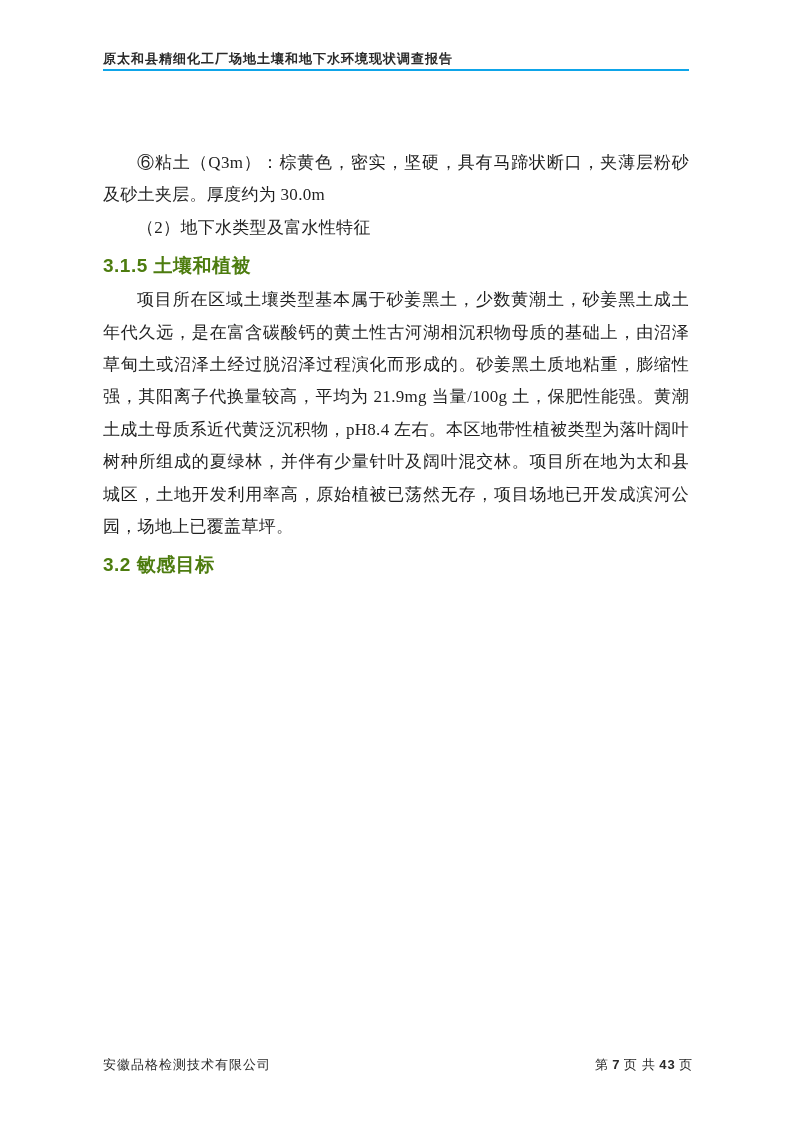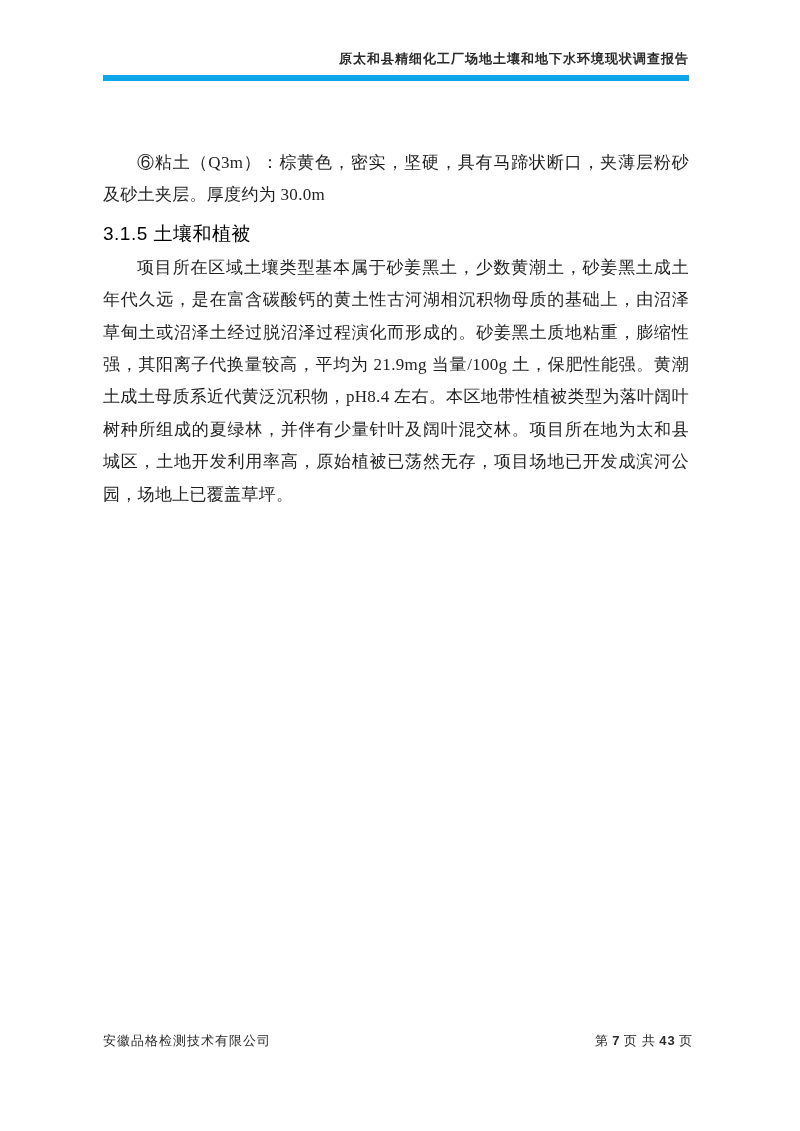--- a/index.html
+++ b/index.html
@@ -15,23 +15,23 @@
     color: #1f1f1f;
     font-family: "Liberation Serif", "DejaVu Serif", serif;
     overflow: hidden;
     box-sizing: border-box;
   }
   .header {
     position: absolute;
     top: 50px;
     left: 103px;
     width: 586px;
-    text-align: right;
-    padding-bottom: 7px;
-    border-bottom: 6px solid #0ea5e9;
+    text-align: left;
+    padding-bottom: 1px;
+    border-bottom: 2px solid #0ea5e9;
   }
   .header-title {
     font-size: 13px;
     font-weight: bold;
     letter-spacing: 1px;
     color: #2a2a2a;
   }
   .content {
     position: absolute;
     top: 100px;
@@ -43,39 +43,40 @@
     margin: 0;
     font-size: 17px;
     line-height: 32.4px;
     text-align: justify;
     text-indent: 2em;
     letter-spacing: 0.3px;
   }
   .section-heading {
     margin: 10px 0 6px 0;
     font-family: "Liberation Sans", "DejaVu Sans", sans-serif;
-    font-weight: normal;
+    font-weight: bold;
     font-size: 19px;
     line-height: 24px;
     letter-spacing: 0.5px;
-    color: #000000;
+    color: #4d7c0f;
   }
   .footer {
     position: absolute;
     top: 1032px;
     left: 103px;
     width: 590px;
     display: flex;
     justify-content: space-between;
     align-items: baseline;
     font-size: 13px;
     color: #2a2a2a;
   }
   .footer-company {
     letter-spacing: 1px;
+    margin-top: 24px;
   }
   .footer-page span,
   .footer-page b {
     letter-spacing: 1px;
   }
   .footer-page b {
     font-family: "Liberation Sans", "DejaVu Sans", sans-serif;
     font-size: 13px;
   }
 </style>
@@ -84,26 +85,28 @@
 
 <div class="page">
 
   <div class="header">
     <div class="header-title">原太和县精细化工厂场地土壤和地下水环境现状调查报告</div>
   </div>
 
   <div class="content">
     <p class="body-para">⑥粘土（Q3m）：棕黄色，密实，坚硬，具有马蹄状断口，夹薄层粉砂及砂土夹层。厚度约为 30.0m</p>
 
+    <p class="body-para">（2）地下水类型及富水性特征</p>
 
 
     <h2 class="section-heading">3.1.5 土壤和植被</h2>
 
     <p class="body-para">项目所在区域土壤类型基本属于砂姜黑土，少数黄潮土，砂姜黑土成土年代久远，是在富含碳酸钙的黄土性古河湖相沉积物母质的基础上，由沼泽草甸土或沼泽土经过脱沼泽过程演化而形成的。砂姜黑土质地粘重，膨缩性强，其阳离子代换量较高，平均为 21.9mg 当量/100g 土，保肥性能强。黄潮土成土母质系近代黄泛沉积物，pH8.4 左右。本区地带性植被类型为落叶阔叶树种所组成的夏绿林，并伴有少量针叶及阔叶混交林。项目所在地为太和县城区，土地开发利用率高，原始植被已荡然无存，项目场地已开发成滨河公园，场地上已覆盖草坪。</p>
 
+    <h2 class="section-heading">3.2 敏感目标</h2>
 
   </div>
 
   <div class="footer">
     <span class="footer-company">安徽品格检测技术有限公司</span>
     <span class="footer-page">
       <span>第</span>
       <b>7</b>
       <span>页 共</span>
       <b>43</b>

